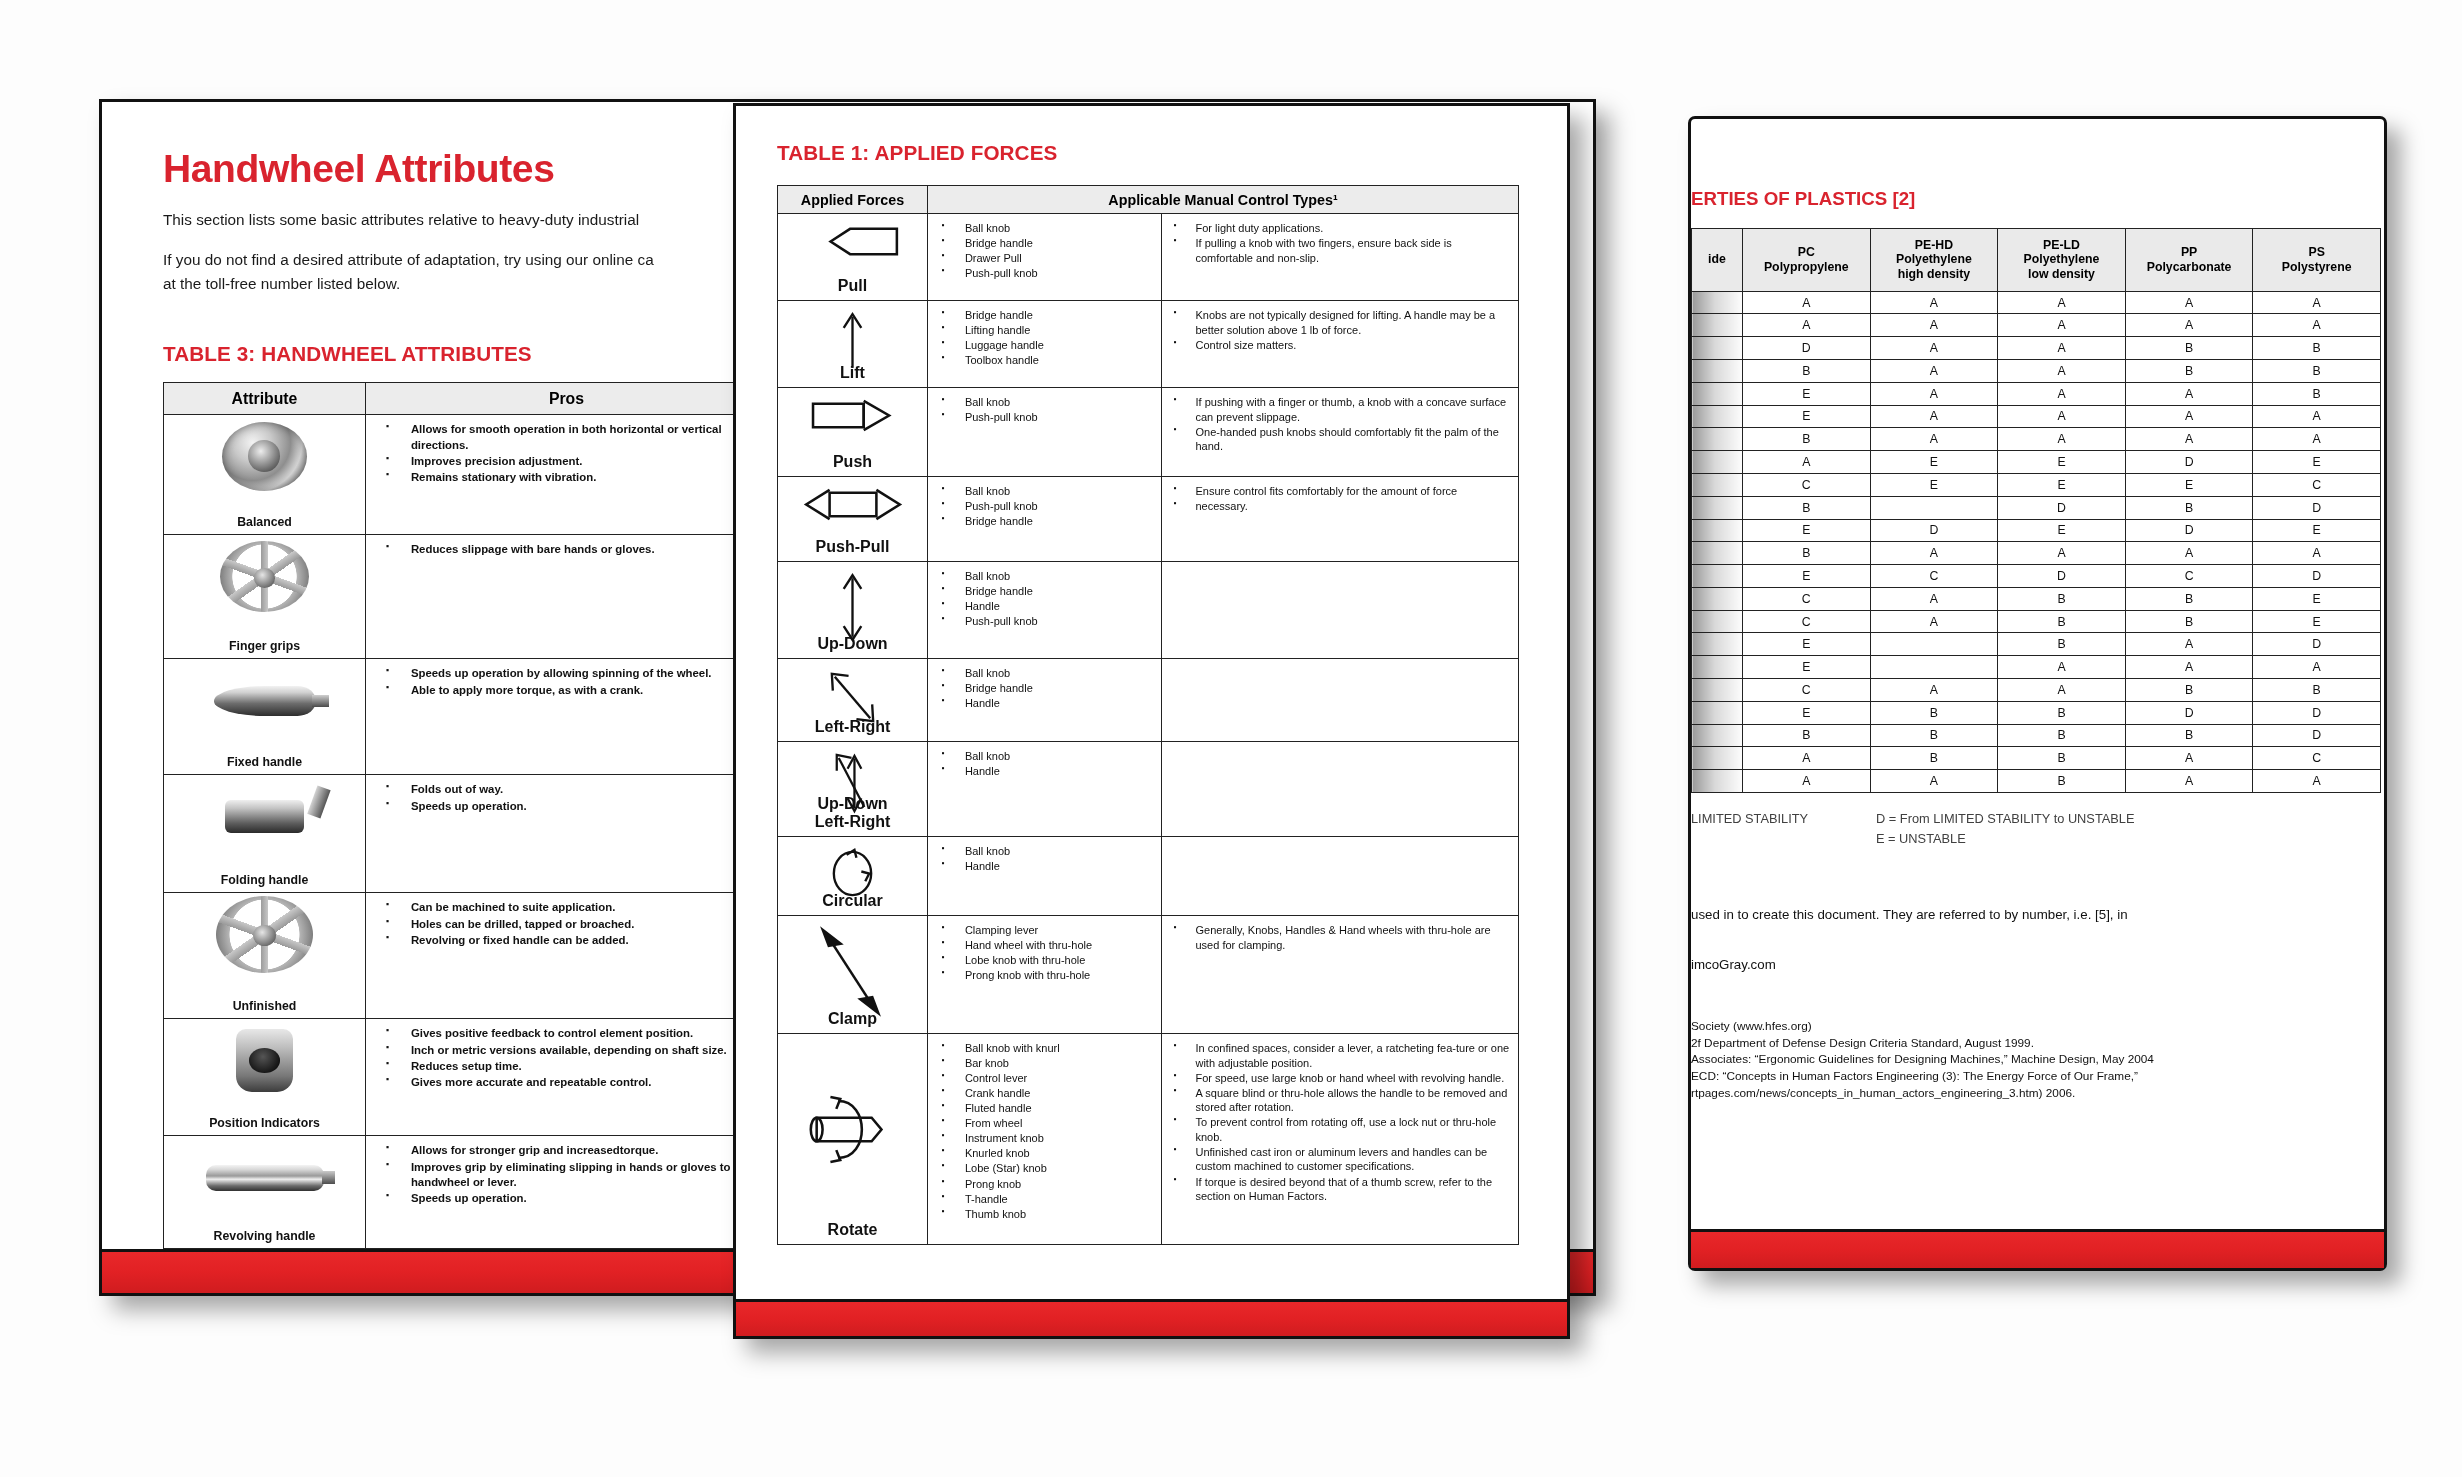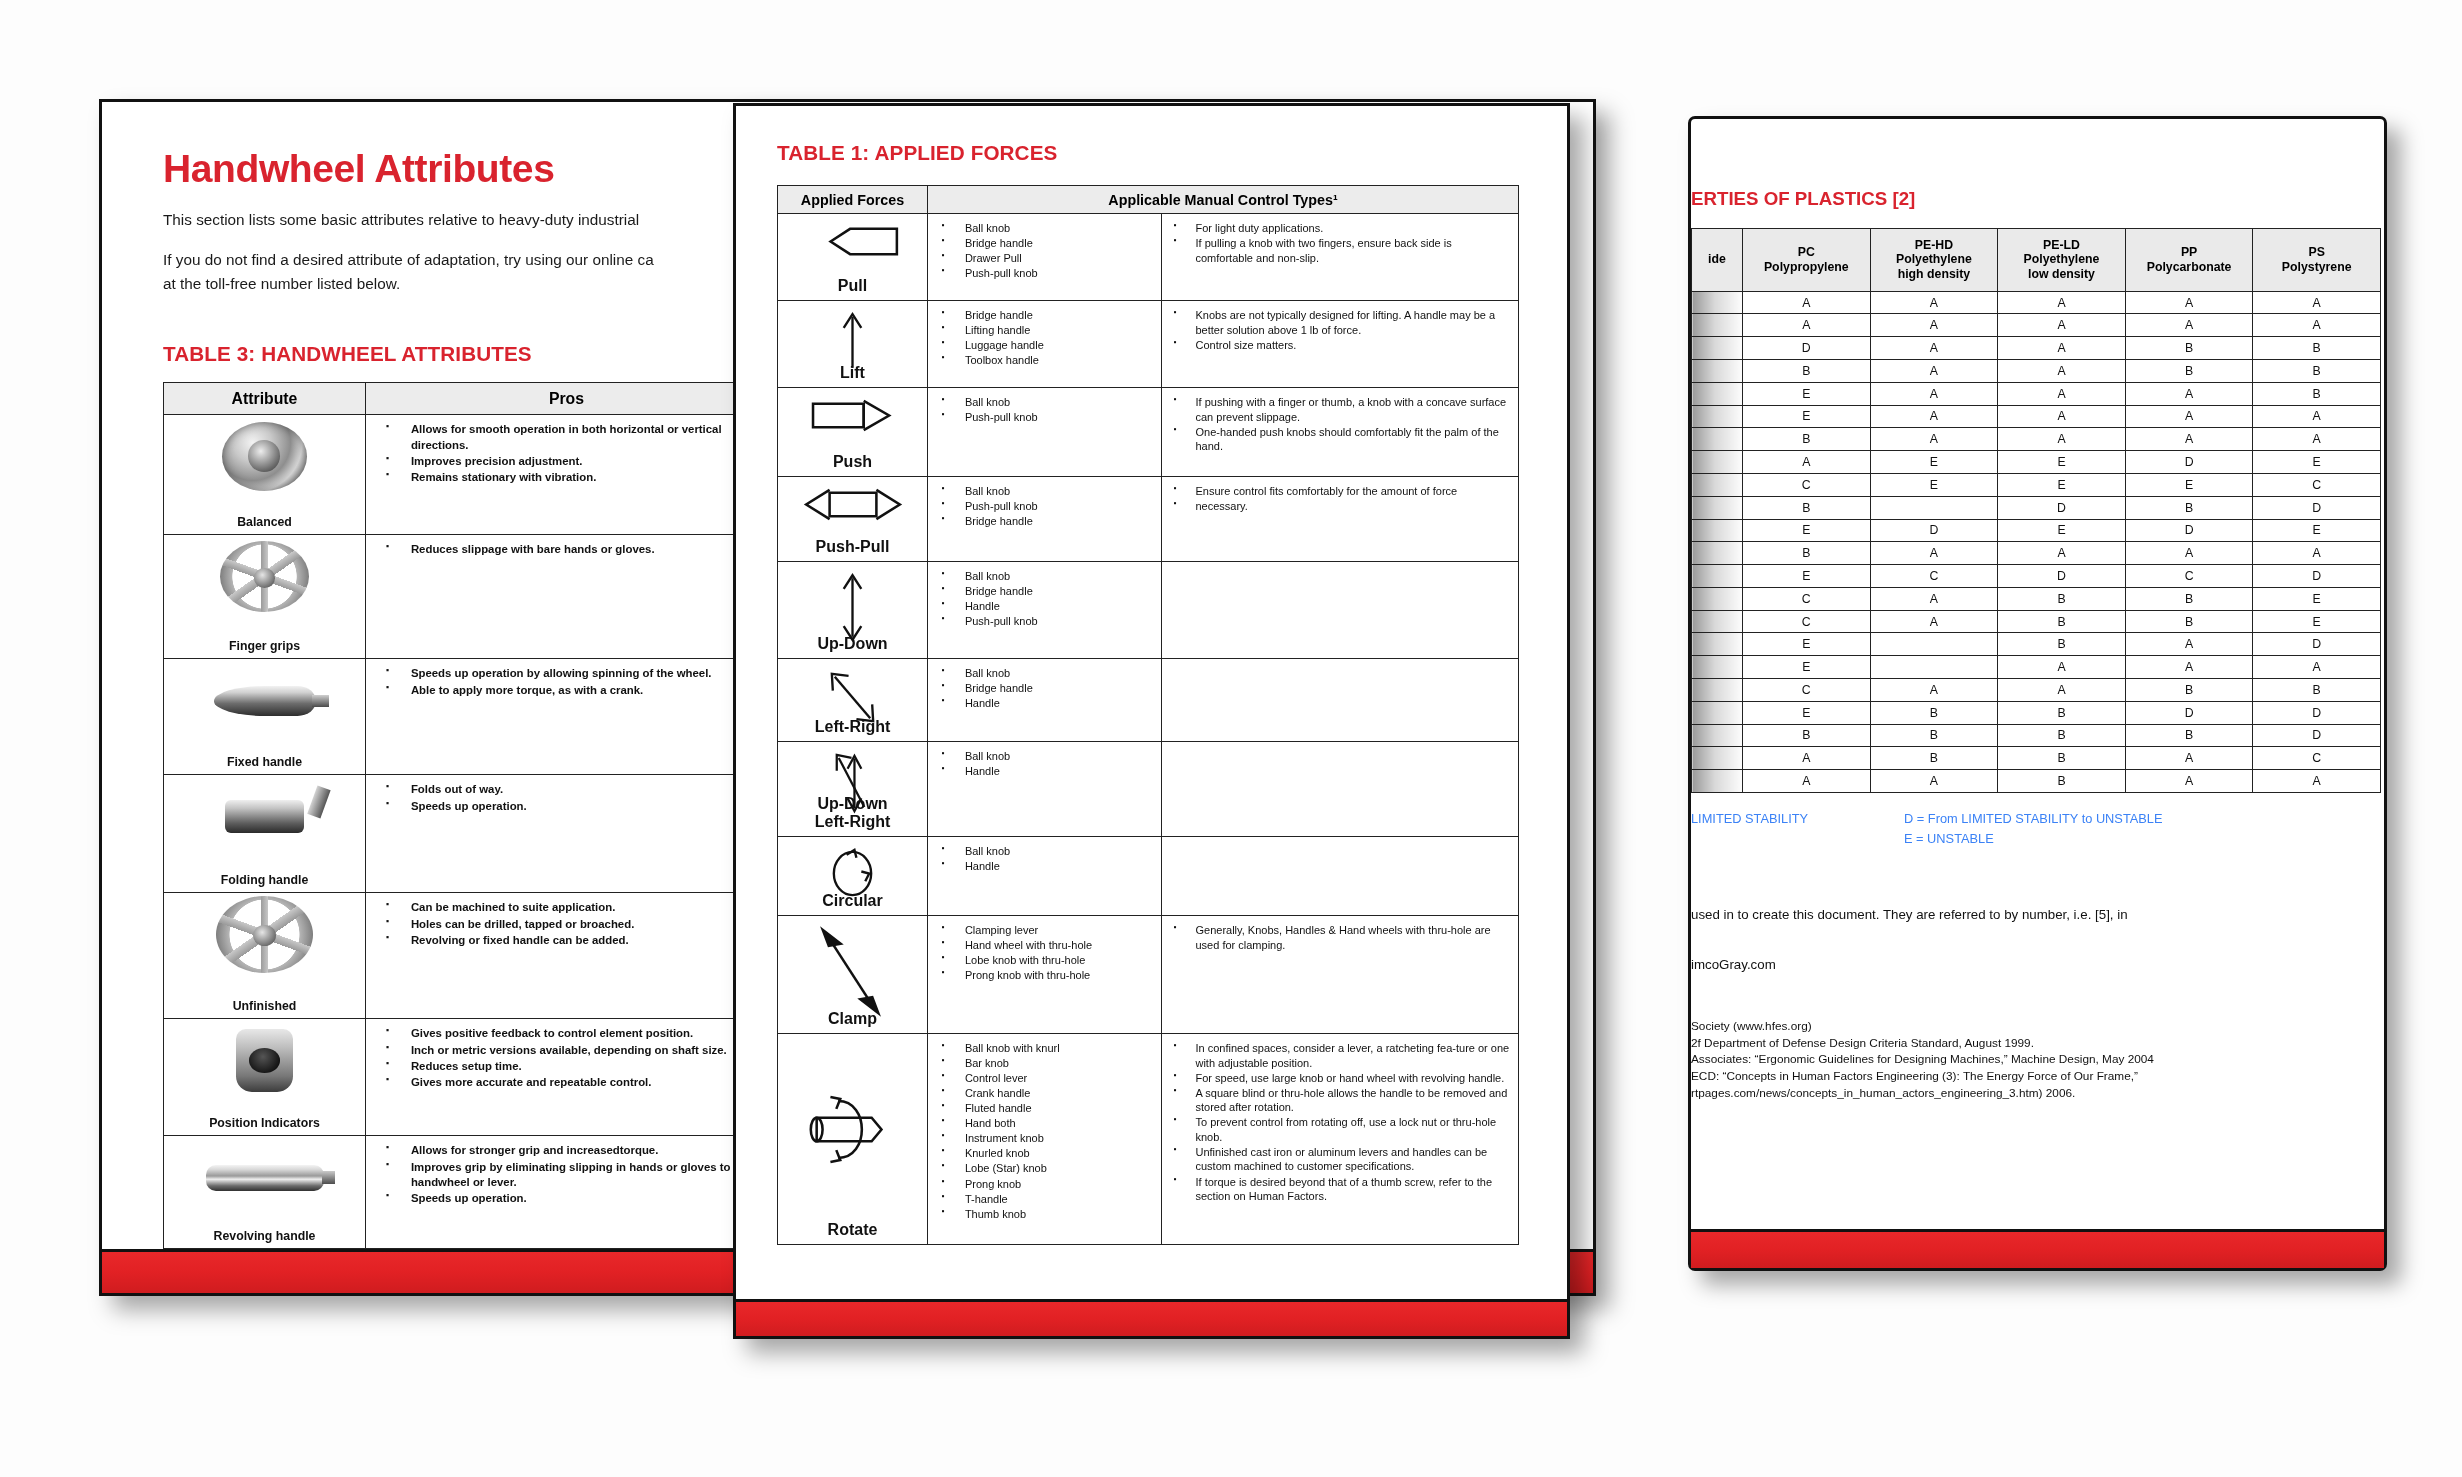--- a/index.html
+++ b/index.html
@@ -38,21 +38,21 @@
   ul.bullets li:before { content:"\25AA"; position:absolute; left:13.8px; top:-1px; font-size:8.9px; color:#111; }
 
   
   #page-right { left:1688px; top:116px; width:699px; height:1155px; z-index:2;border-radius:7px; }
   #page-right .rbody { padding:69px 0 0 0; }
   .r-sub { color:#d9232e; font-size:18.7px; font-weight:bold; padding-left:0; }
   #tblplastic { margin-top:17.7px; width:690px; }
   #tblplastic th { font-size:12.3px; line-height:1.2; padding:7.9px 2px; height:63px; vertical-align:middle; background:#eaeaea; }
   #tblplastic td { text-align:center; font-size:12.3px; padding:3.9px 2px; height:22.7px; vertical-align:middle; color:#111; }
   #tblplastic .cfirst { width:51px; }
-  .legend { font-size:12.8px; color:#3b82f6; line-height:1.55; margin-top:15.8px; display:flex;gap:28px; }
+  .legend { font-size:12.8px; color:#404040; line-height:1.55; margin-top:15.8px; display:flex; }
   .legend .lcol1 { width:185px; }
   .refnote { font-size:13.3px; color:#111; margin-top:57px; line-height:1.5; }
   .reflist { font-size:11.8px; color:#111; margin-top:43px; line-height:1.42; }
 
   
   #page-center { left:733px; top:103px; width:837px; height:1236px; z-index:3; }
   #page-center .cbody { padding:35px 0 0 41px; }
   .c-title { color:#d9232e; font-size:20.7px; font-weight:bold; letter-spacing:0.1px; }
   #tbl1 { margin-top:19.7px; width:741px; }
   #tbl1 th { font-size:14.3px; padding:5.9px 3.9px; }
@@ -781,21 +781,21 @@
             </div>
             <div class="force-label">Rotate</div>
           </td>
           <td>
                 <ul class="cb" id="rotate-types">
                   <li>Ball knob with knurl</li>
                   <li>Bar knob</li>
                   <li>Control lever</li>
                   <li>Crank handle</li>
                   <li>Fluted handle</li>
-                  <li>Hand both</li>
+                  <li>From wheel</li>
                   <li>Instrument knob</li>
                   <li>Knurled knob</li>
                   <li>Lobe (Star) knob</li>
                   <li>Prong knob</li>
                   <li>T-handle</li>
                   <li>Thumb knob</li>
                 </ul>
               </td>
           <td>
                 <ul class="cb notes" id="rotate-notes">

